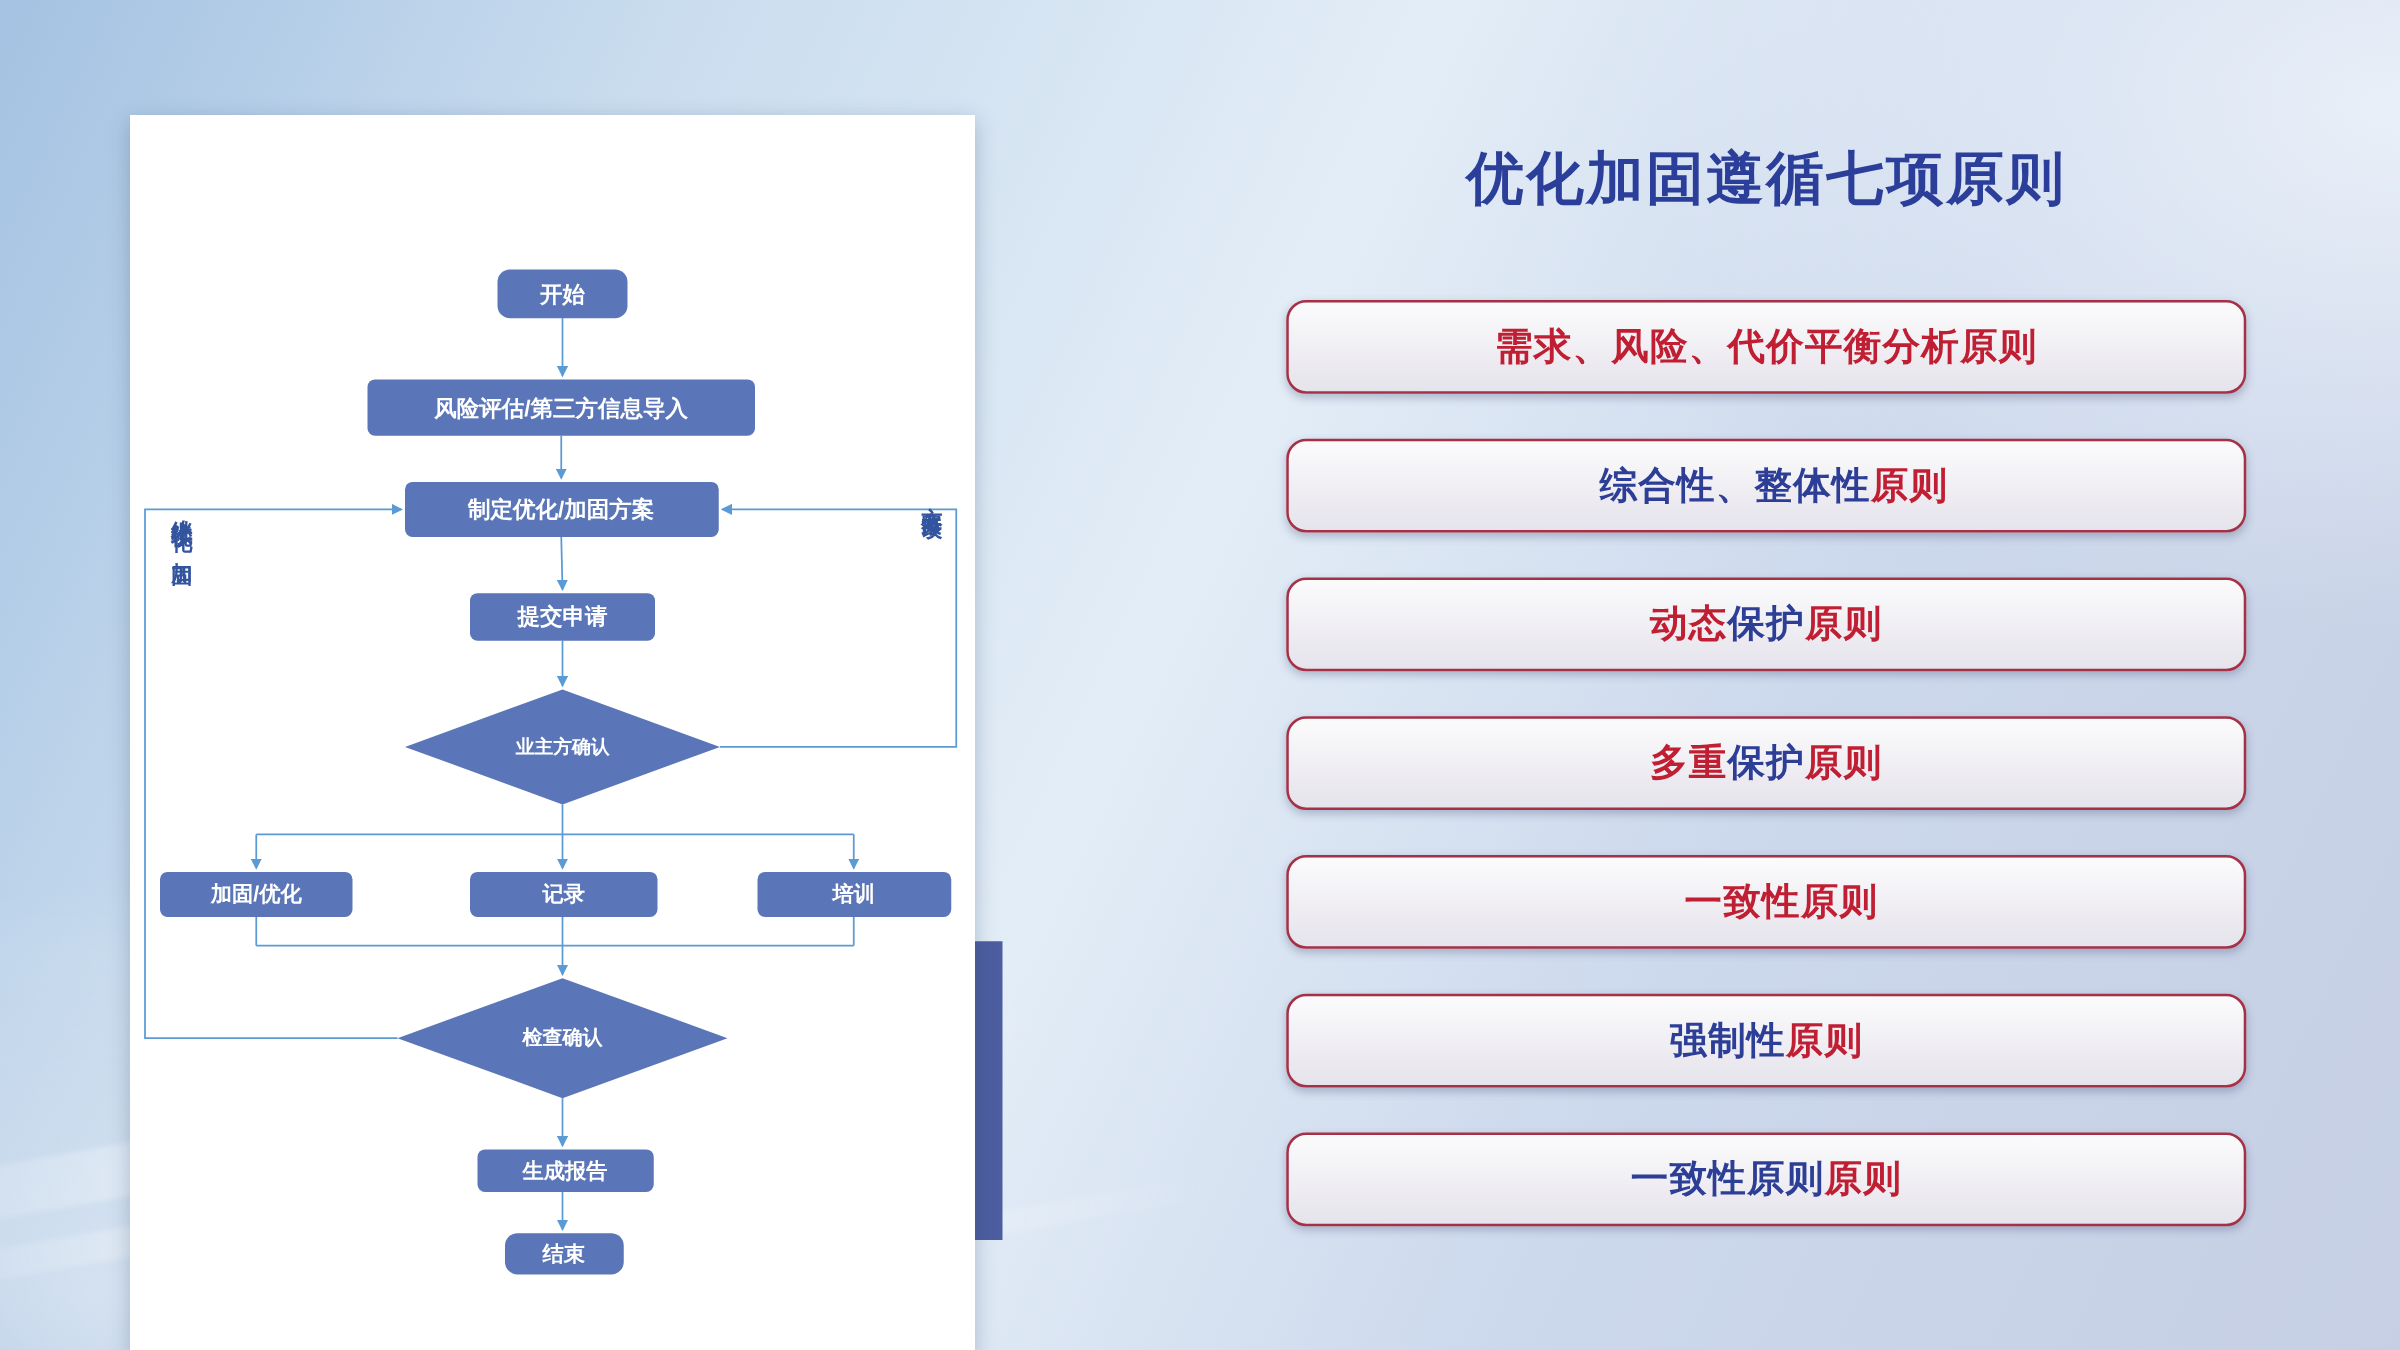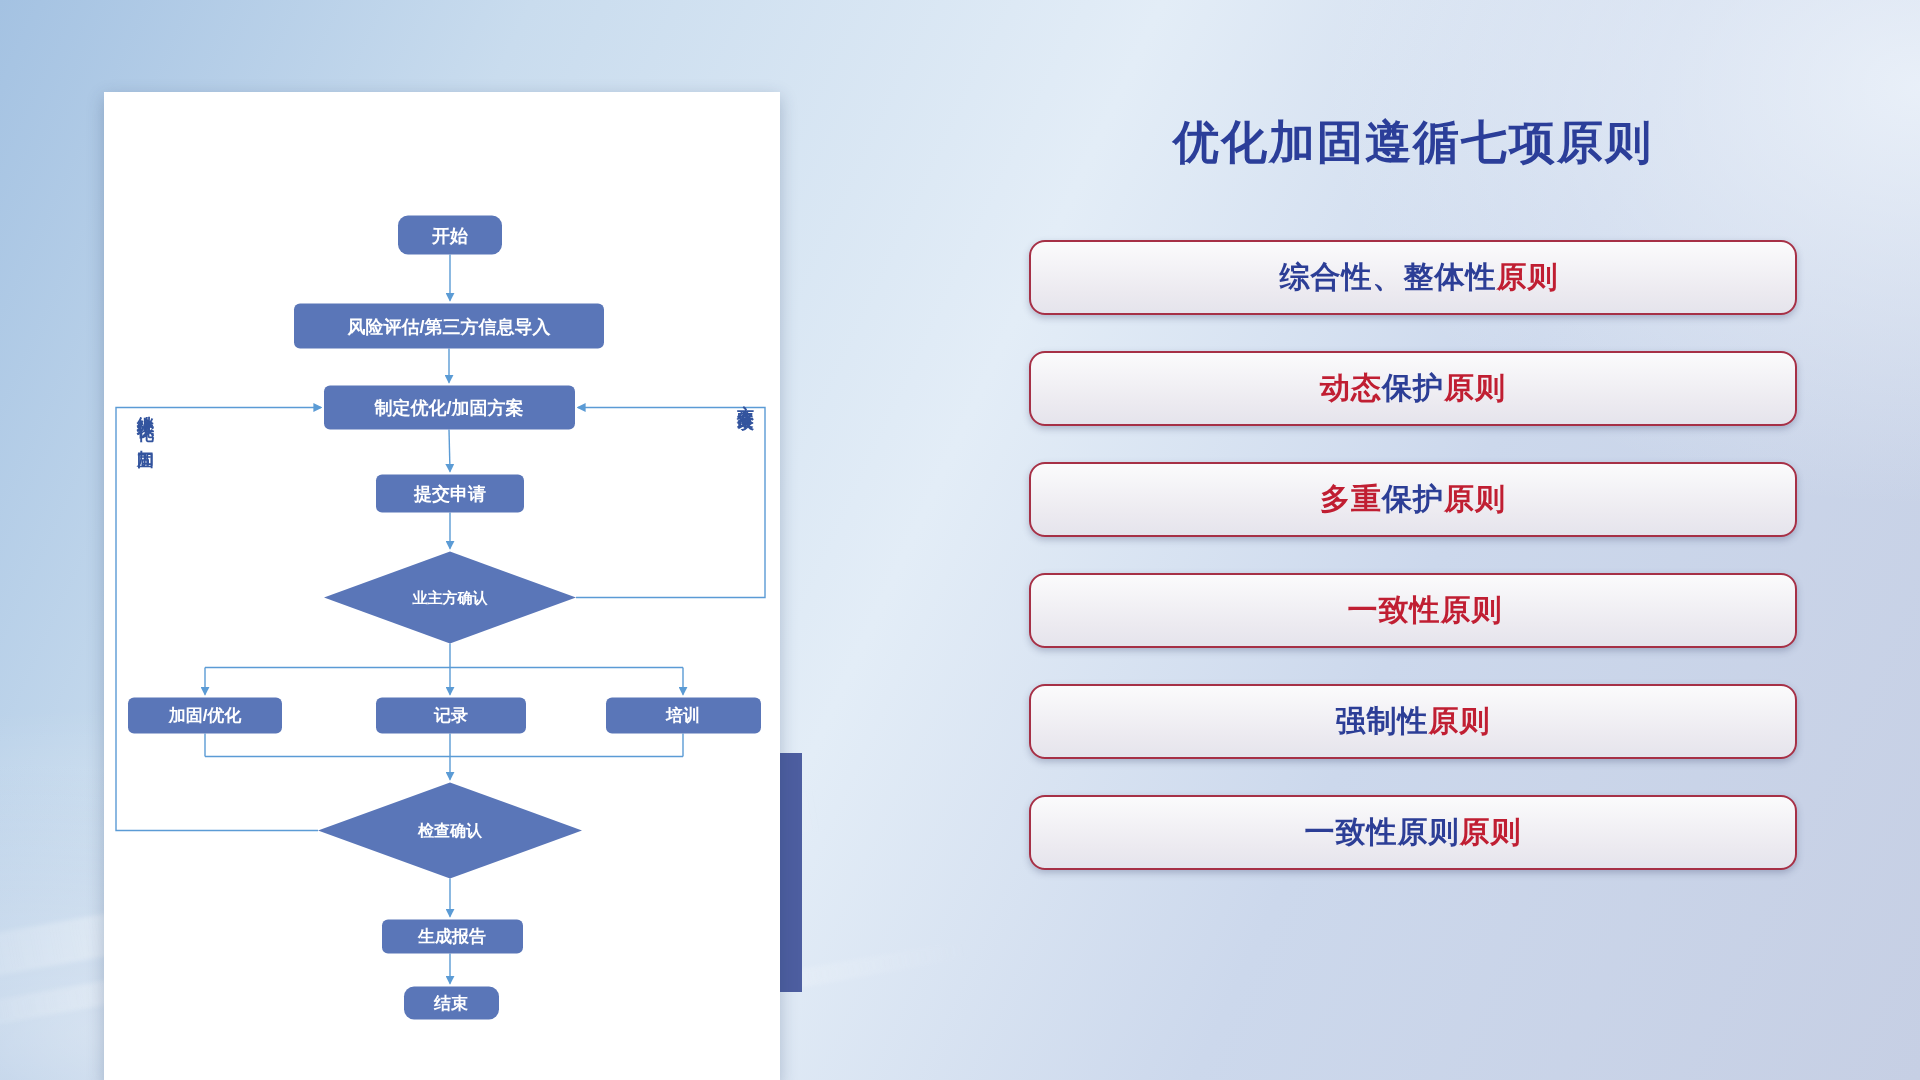--- a/index.html
+++ b/index.html
@@ -146,20 +146,23 @@
     </svg>
 
     <div class="vlabel left">继续优化/加固</div>
     <div class="vlabel right">方案修改</div>
   </div>
 
   <div class="panel-title">优化加固遵循七项原则</div>
 
   <div class="principles">
       <div class="principle-box">
+        <span class="principle-seg" style="color: rgb(192, 30, 50);">需求、风险、代价平衡分析原则</span>
+      </div>
+      <div class="principle-box">
         <span class="principle-seg" style="color: rgb(44, 62, 150); margin-left: 12px;">综合性、整体性</span>
         <span class="principle-seg" style="color: rgb(192, 30, 50);">原则</span>
       </div>
       <div class="principle-box">
         <span class="principle-seg" style="color: rgb(192, 30, 50); text-align: center;">动态</span>
         <span class="principle-seg" style="color: rgb(44, 62, 150);">保护</span>
         <span class="principle-seg" style="color: rgb(192, 30, 50);">原则</span>
       </div>
       <div class="principle-box">
         <span class="principle-seg" style="color: rgb(192, 30, 50);">多重</span>

